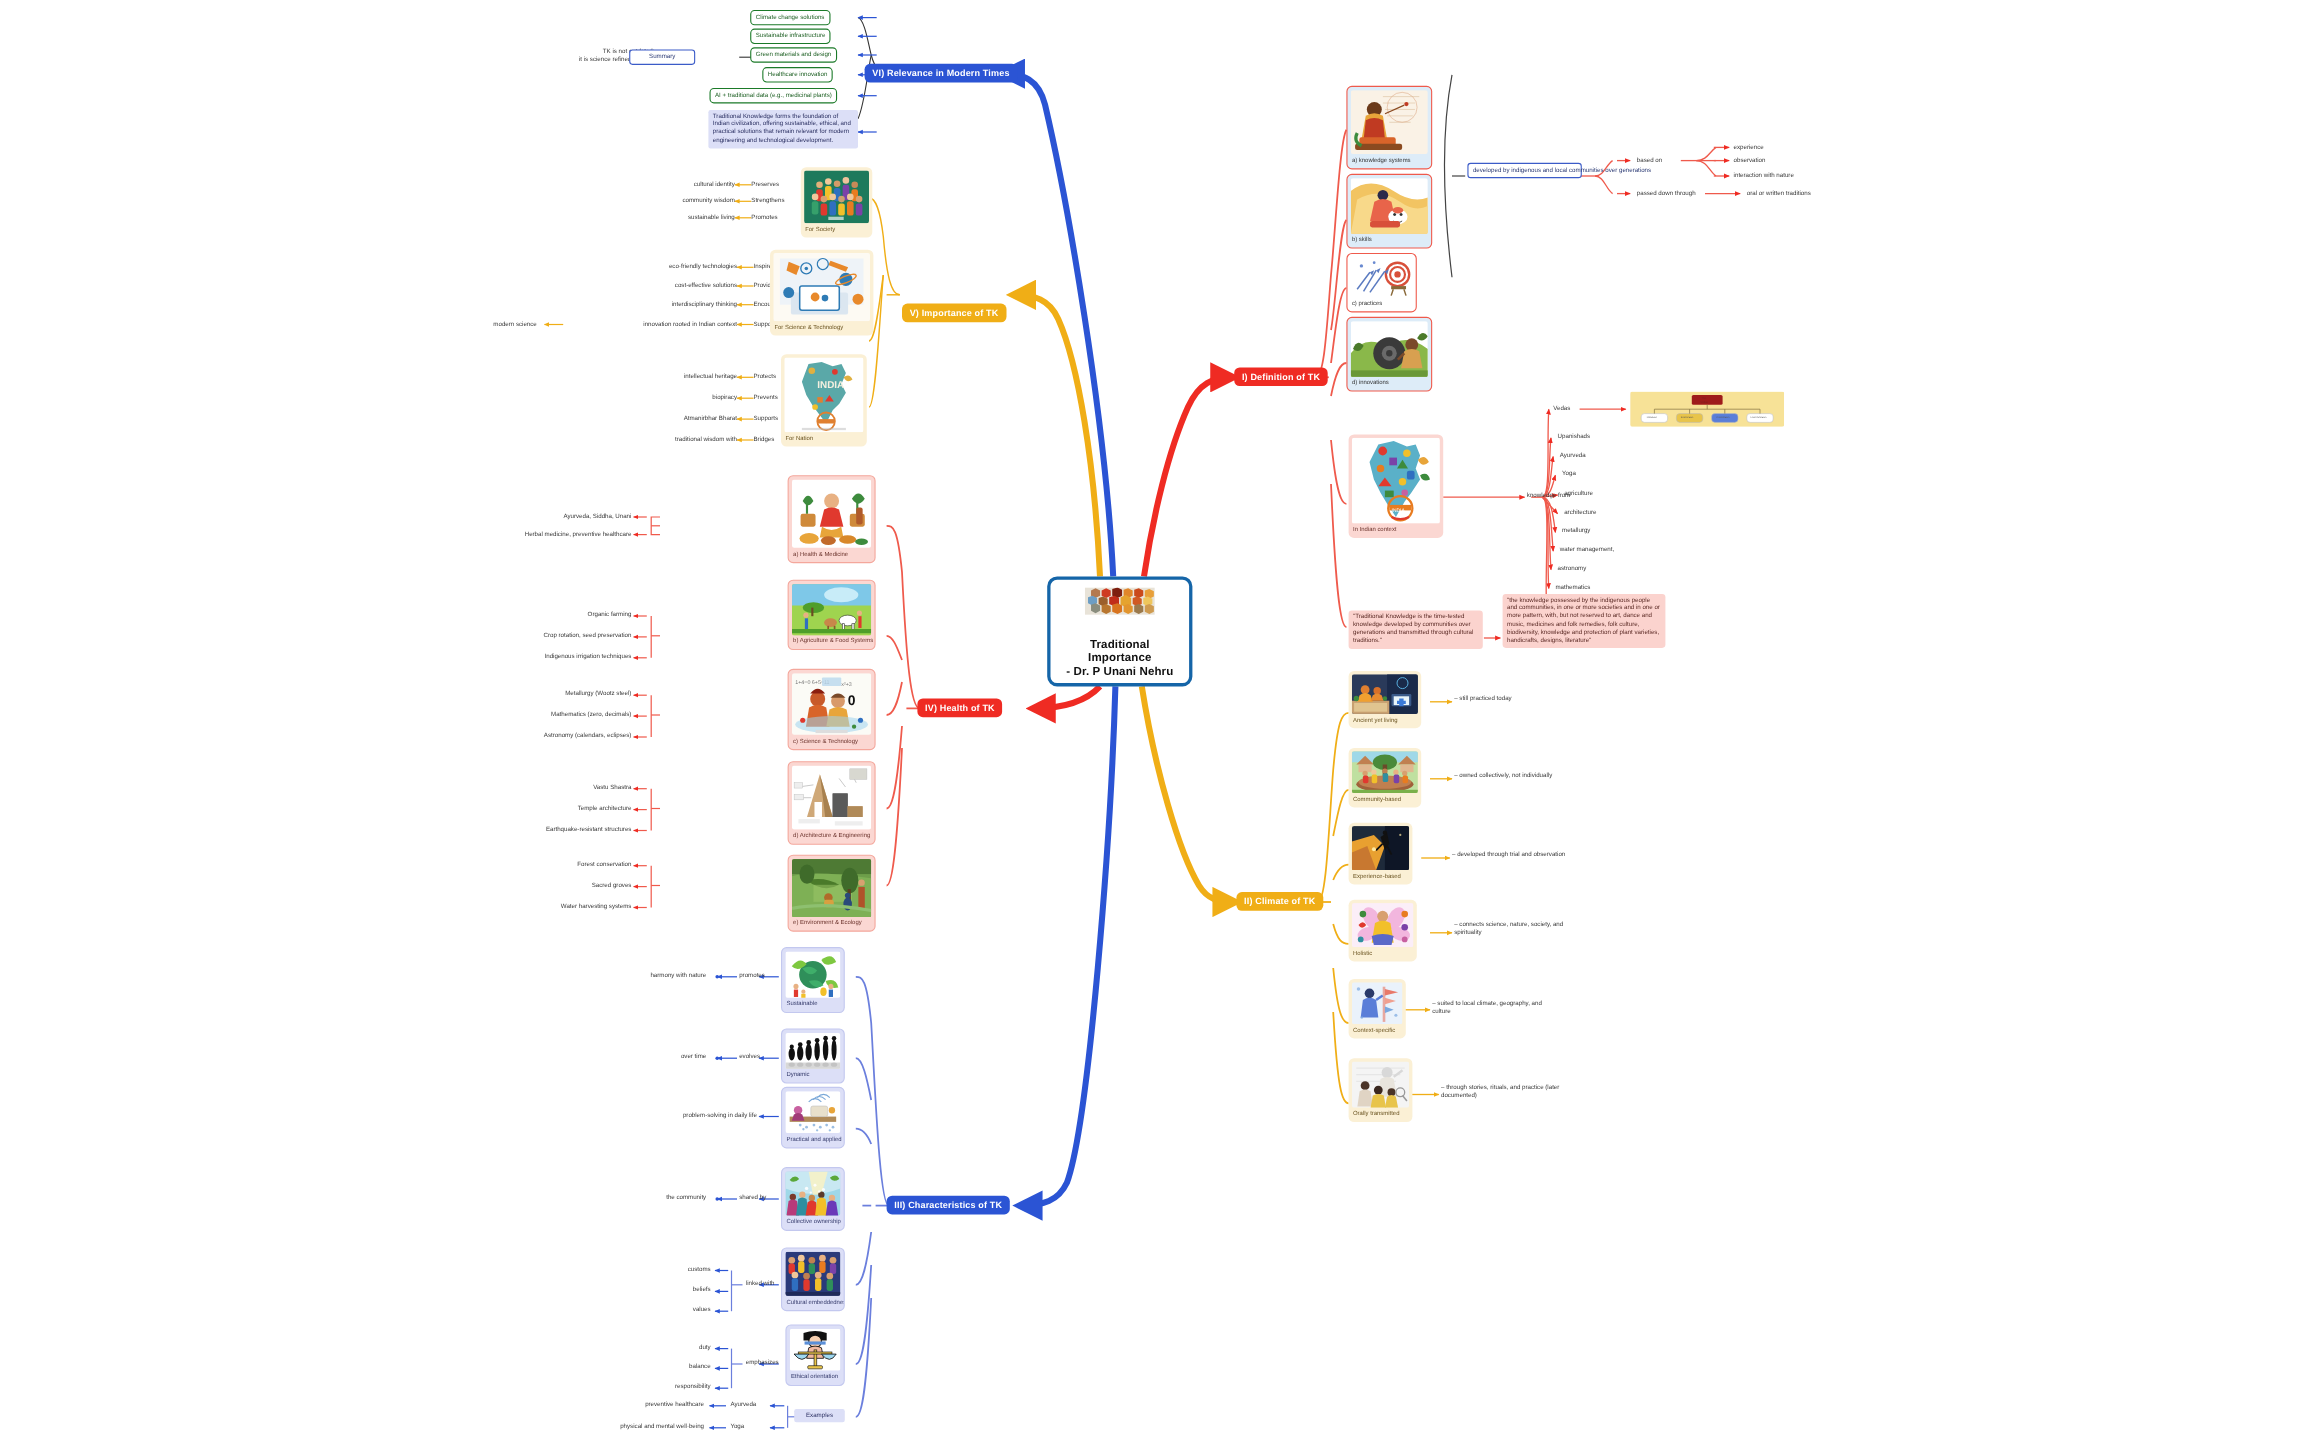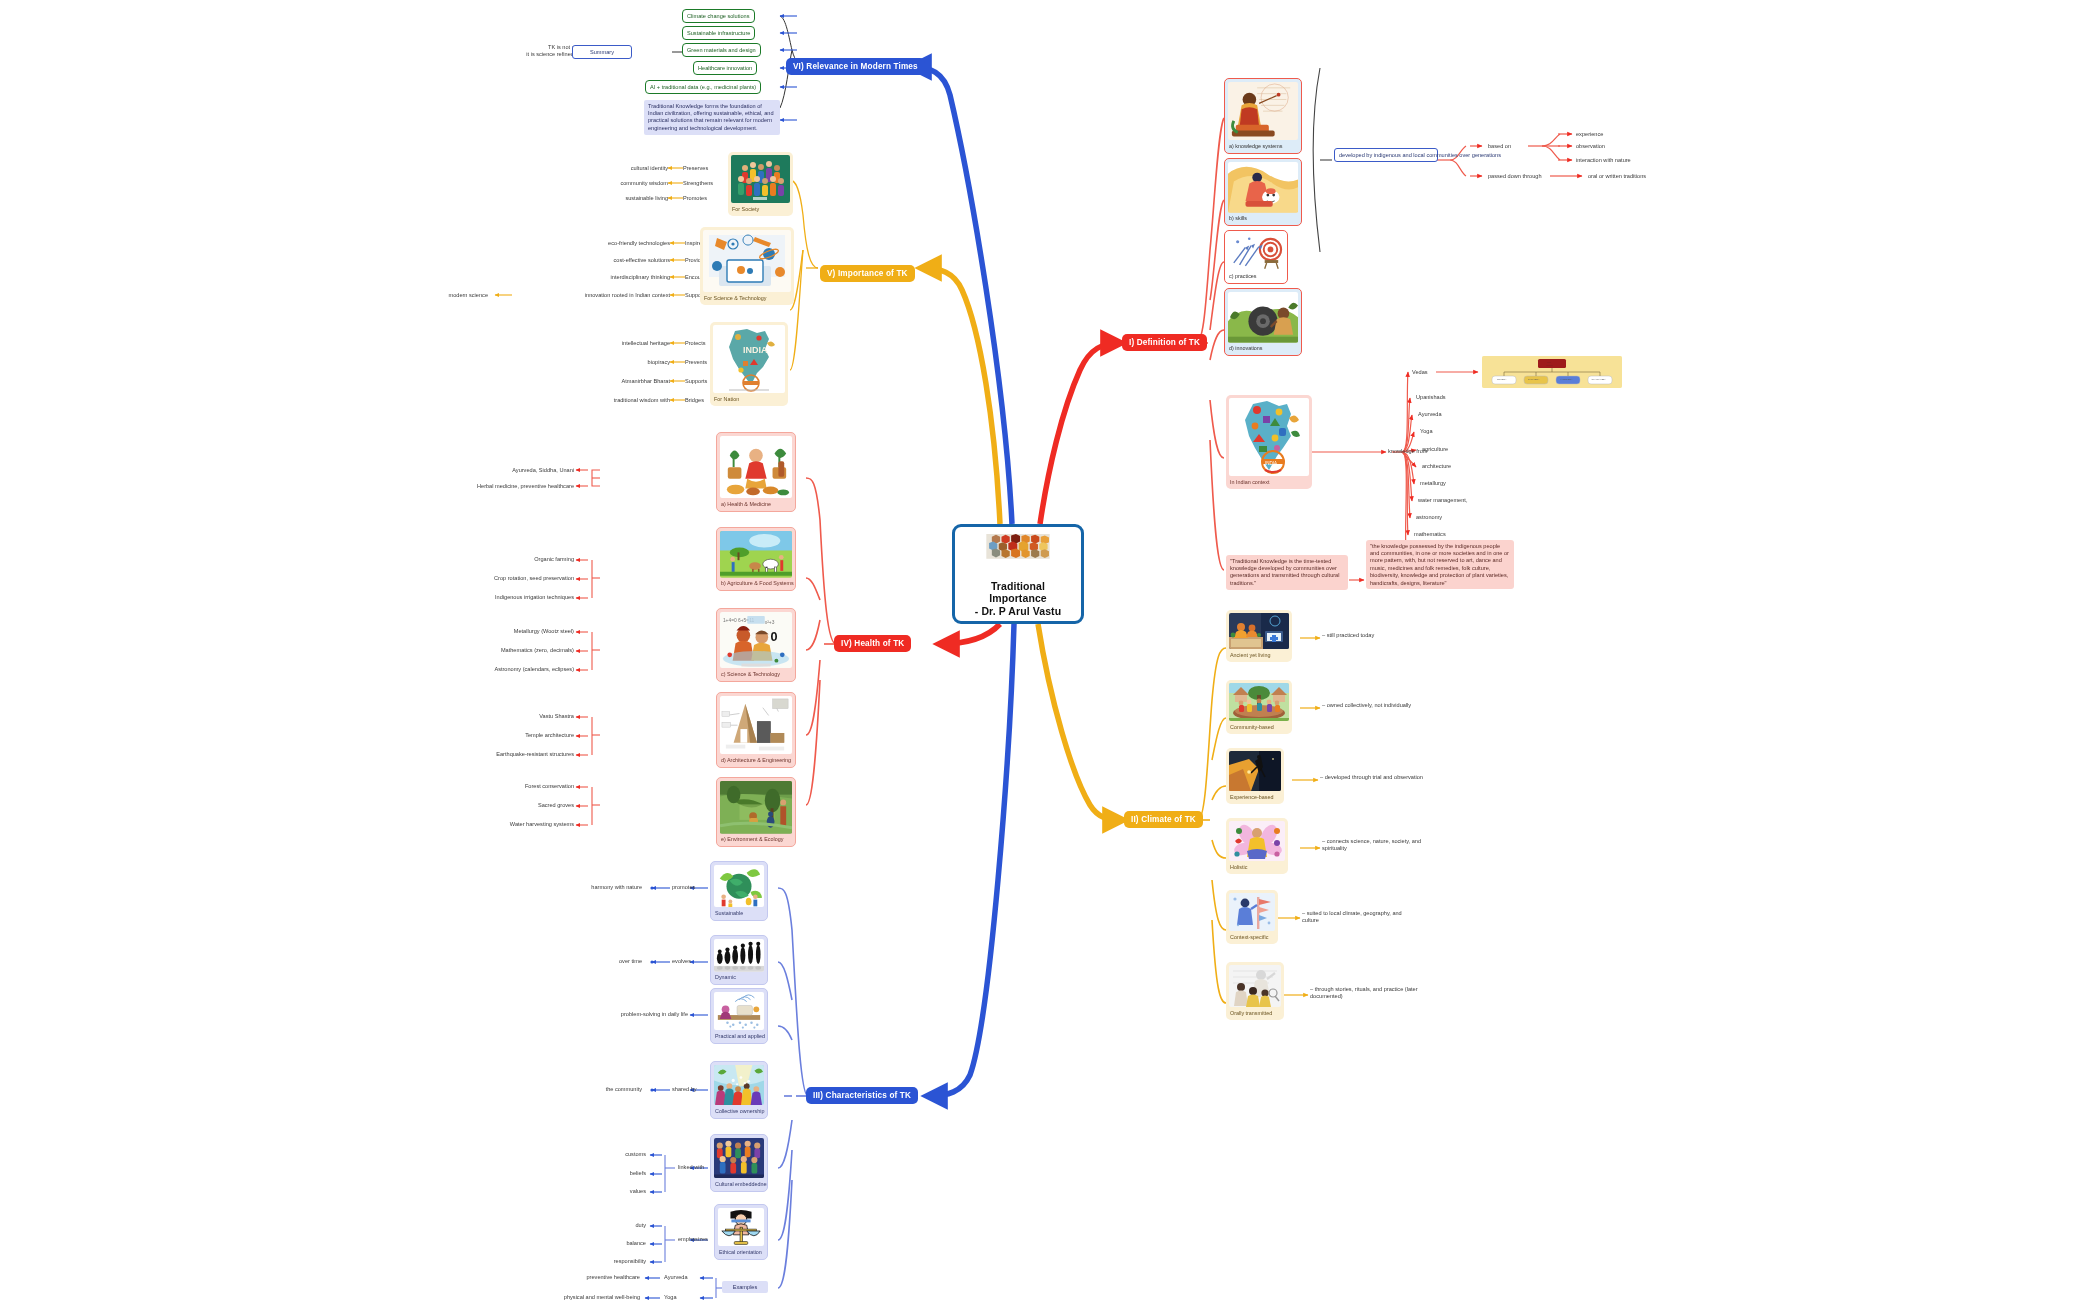--- a/index.html
+++ b/index.html
@@ -406,26 +406,26 @@
         <polygon points="22,24 28,22 34,25 34,32 28,35 22,32" fill="#b8762f"></polygon>
         <polygon points="36,23 43,21 49,24 49,32 43,35 36,32" fill="#d8741f"></polygon>
         <polygon points="51,24 57,22 63,25 63,32 57,35 51,32" fill="#e2952e"></polygon>
         <polygon points="65,24 71,22 77,25 77,32 71,35 65,32" fill="#9c7a4c"></polygon>
         <polygon points="79,24 85,22 91,25 91,32 85,35 79,32" fill="#cf9b50"></polygon>
       </g>
     </svg>
     <div class="ctitle">
       <span>Traditional</span><br>
       <span>Importance</span><br>
-      <span>- Dr. P Arul Vastu</span>
+      <span>- Dr. P Unani Nehru</span>
     </div>
   </div>
 
   <div class="pill blue" style="left:786px; top:58px;">VI) Relevance in Modern Times</div>
-  <div class="pill amber" style="left:820px; top:265px;">V) Importance of TK</div>
+  <div class="pill amber" style="left:820px; top:276px;">V) Importance of TK</div>
   <div class="pill red" style="left:1122px; top:334px;">I) Definition of TK</div>
   <div class="pill red" style="left:834px; top:635px;">IV) Health of TK</div>
   <div class="pill amber" style="left:1124px; top:811px;">II) Climate of TK</div>
   <div class="pill blue" style="left:806px; top:1087px;">III) Characteristics of TK</div>
 
   <div class="box green" style="left:682px; top:9px;">Climate change solutions</div>
   <div class="box green" style="left:682px; top:26px;">Sustainable infrastructure</div>
   <div class="box green" style="left:682px; top:43px;">Green materials and design</div>
   <div class="box green" style="left:693px; top:61px;">Healthcare innovation</div>
   <div class="box green" style="left:645px; top:80px;">AI + traditional data (e.g., medicinal plants)</div>

